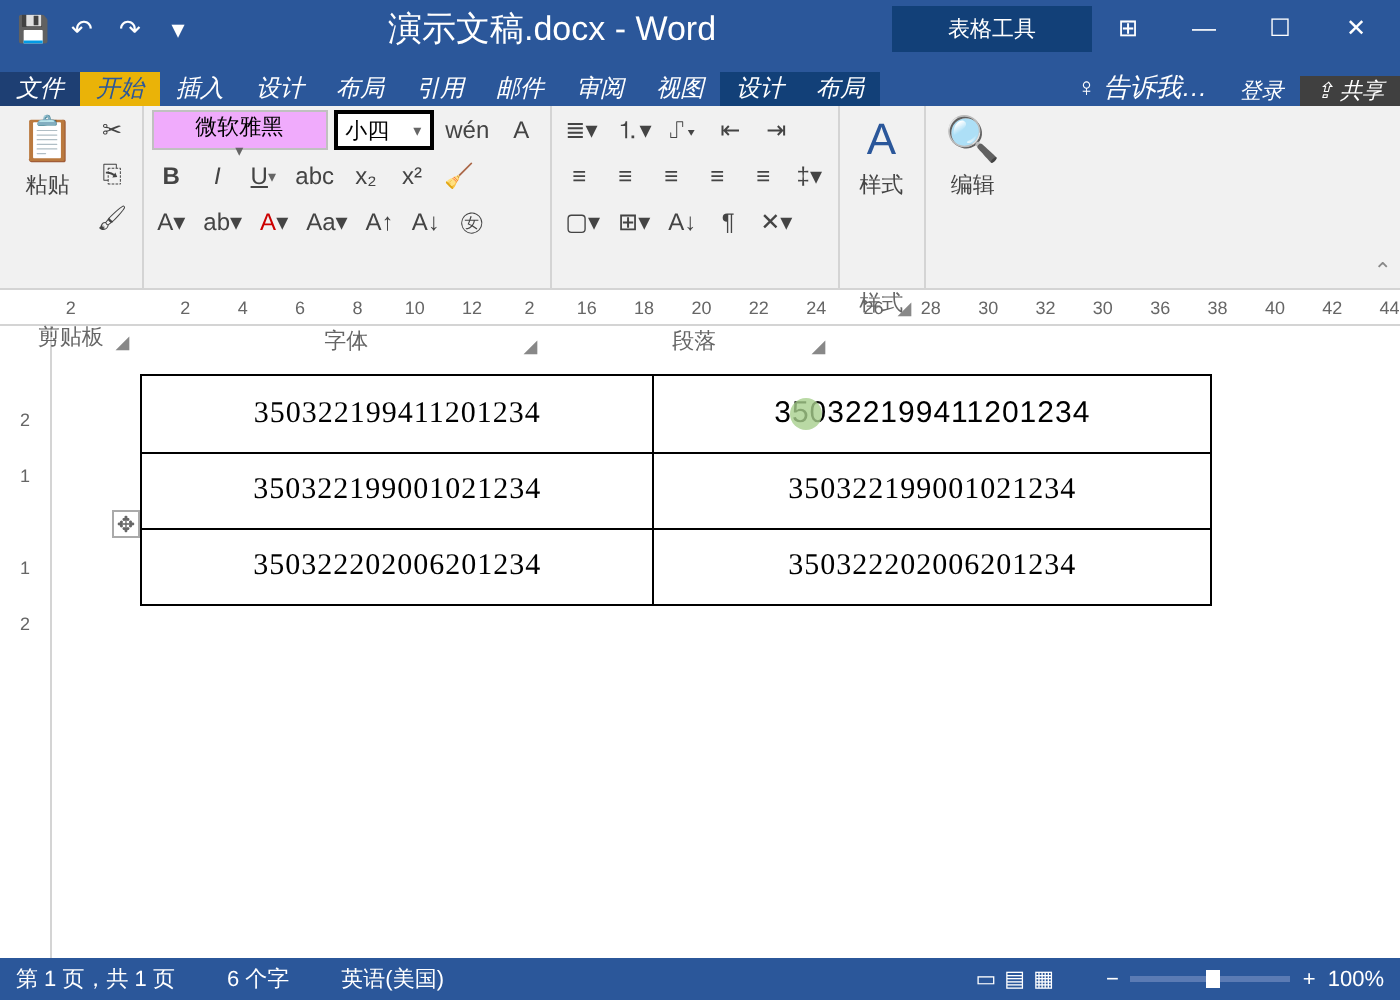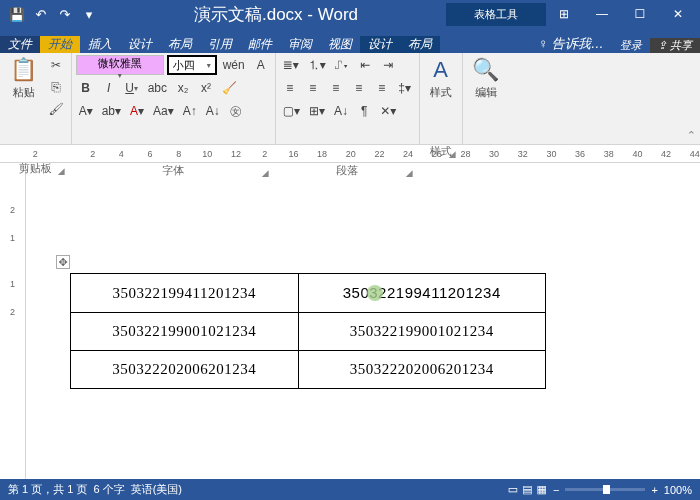--- a/index.html
+++ b/index.html
@@ -34,25 +34,25 @@
 .fontname { width: 88px; height: 20px; border: 1px solid #c0c0c0; background: #f0abfc; font-size: 11px; padding: 0 4px; display: flex; align-items: center; justify-content: space-between; flex-direction: column; }
 .fontsize { width: 50px; height: 20px; border: 2px solid #000000; background: #fff; font-size: 11px; padding: 0 4px; display: flex; align-items: center; justify-content: space-between; }
 .dd { font-size: 8px; color: #666; }
 .collapse-btn { position: absolute; right: 4px; bottom: 2px; font-size: 11px; color: #888; }
 .ruler-h { height: 18px; background: #fff; border-bottom: 1px solid #d4d4d4; display: flex; align-items: center; font-size: 9px; color: #666; padding-left: 30px; gap: 18px; overflow: hidden; }
 .ruler-h .tick { width: 12px; text-align: center; }
 .workspace { display: flex; height: 316px; background: #fff; }
 .ruler-v { width: 26px; border-right: 1px solid #d4d4d4; display: flex; flex-direction: column; align-items: center; font-size: 9px; color: #666; gap: 18px; padding-top: 6px; }
 .canvas { flex: 1; position: relative; padding: 24px 30px; }
 .tbl-handle { position: absolute; left: 30px; top: 92px; font-size: 11px; color: #666; border: 1px solid #aaa; width: 14px; height: 14px; display: flex; align-items: center; justify-content: center; background: #fff; }
-.doc-table { border-collapse: collapse; margin-top: 86px; margin-left: 14px; width: 476px; }
+.doc-table { border-collapse: collapse; margin-left: 14px; width: 536px; }
 .doc-table td { border: 1px solid #000; text-align: center; padding: 10px 8px; font-size: 15px; font-family: "SimSun", serif; letter-spacing: 0.5px; }
 .cursor-spot { position: relative; }
 .cursor-hl { position: absolute; left: 68px; top: 50%; transform: translateY(-50%); width: 16px; height: 16px; border-radius: 50%; background: #a8d08d; opacity: 0.8; }
-.status { height: 21px; background: #2b579a; color: #fff; display: flex; align-items: center; font-size: 11px; padding: 0 8px; gap: 6px; }
+.status { height: 21px; background: #2b579a; color: #fff; display: flex; align-items: center; font-size: 11px; padding: 0 8px; gap: 26px; }
 .status-spacer { flex: 1; }
 .viewbtns { display: flex; gap: 4px; }
 .zoom-ctrl { display: flex; align-items: center; gap: 6px; }
 .zoom-track { width: 80px; height: 3px; background: #5b7bb4; position: relative; }
 .zoom-thumb { position: absolute; left: 38px; top: -3px; width: 7px; height: 9px; background: #fff; }
 </style>
 </head>
 <body>
 
 <div class="titlebar">

